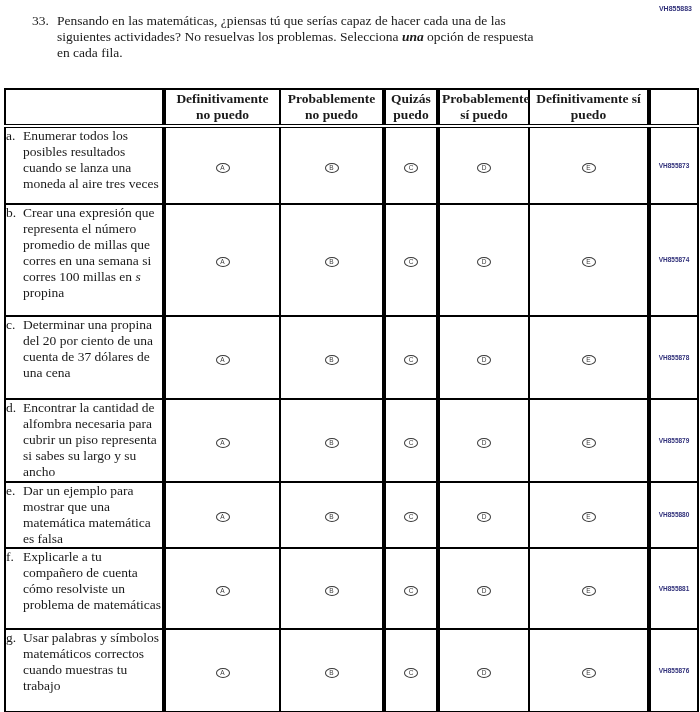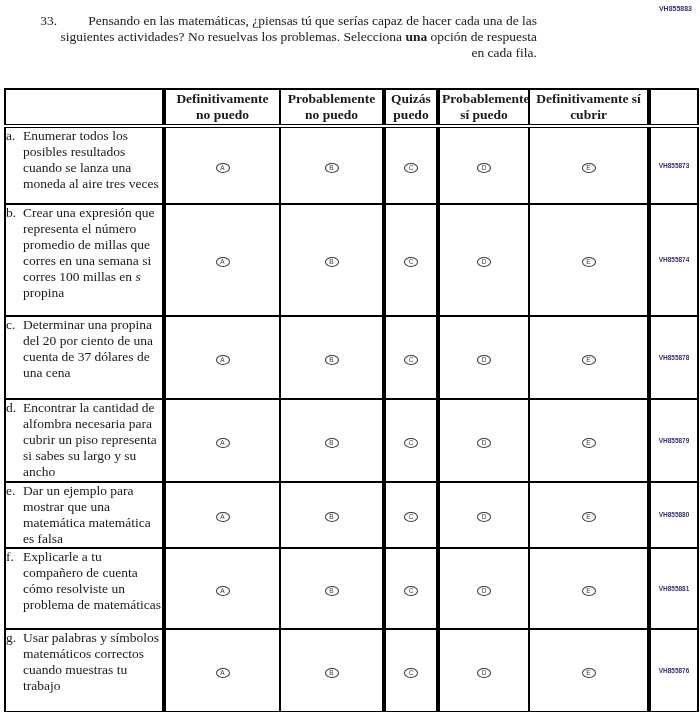--- a/index.html
+++ b/index.html
@@ -16,24 +16,23 @@
     position: absolute; top: 5px; right: 8px;
     font-family: "Liberation Sans", sans-serif;
     font-size: 7px; font-weight: bold;
     color: #31317a;
   }
   .question {
     margin: 13px 0 0 32px;
     width: 505px;
     font-size: 13.5px; line-height: 16px;
     display: flex;
-    text-align: right;
   }
   .q-number { flex: 0 0 25px; }
-  .q-text b { font-weight: bold; }
+  .q-text b { font-weight: bold; font-style: italic; }
   table.resp {
     border-collapse: collapse;
     table-layout: fixed;
     margin: 27px 0 0 4px;
     width: 693px;
     font-size: 13.5px; line-height: 16px;
   }
   table.resp th, table.resp td {
     border: 2px solid #000;
     padding: 0;
@@ -102,21 +101,21 @@
     <col style="width:120px">
     <col style="width:49px">
   </colgroup>
   <thead>
       <tr>
         <th class="b-thick"></th>
         <th>Definitivamente no puedo</th>
         <th class="b-thick">Probablemente no puedo</th>
         <th class="b-thick">Quizás puedo</th>
         <th>Probablemente sí puedo</th>
-        <th class="b-thick">Definitivamente sí cubrir</th>
+        <th class="b-thick">Definitivamente sí puedo</th>
         <th></th>
       </tr>
     </thead>
   <tbody>
       <tr>
         <td class="cell-activity b-thick">
           <div class="act-wrap">
             <span class="act-letter">a.</span>
             <span class="act-text"><span>Enumerar todos los posibles resultados cuando se lanza una moneda al aire tres veces</span></span>
           </div>

